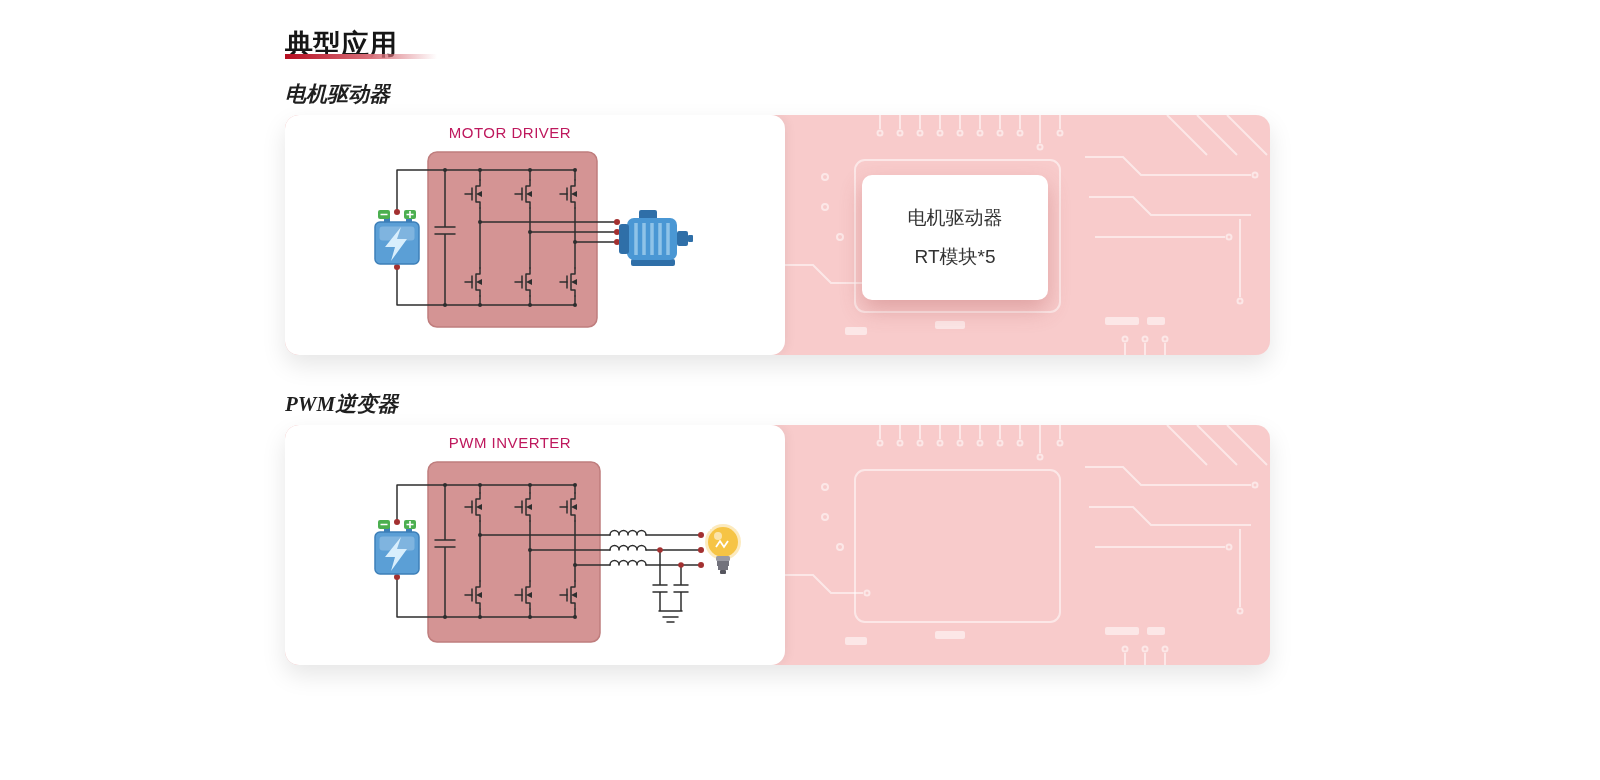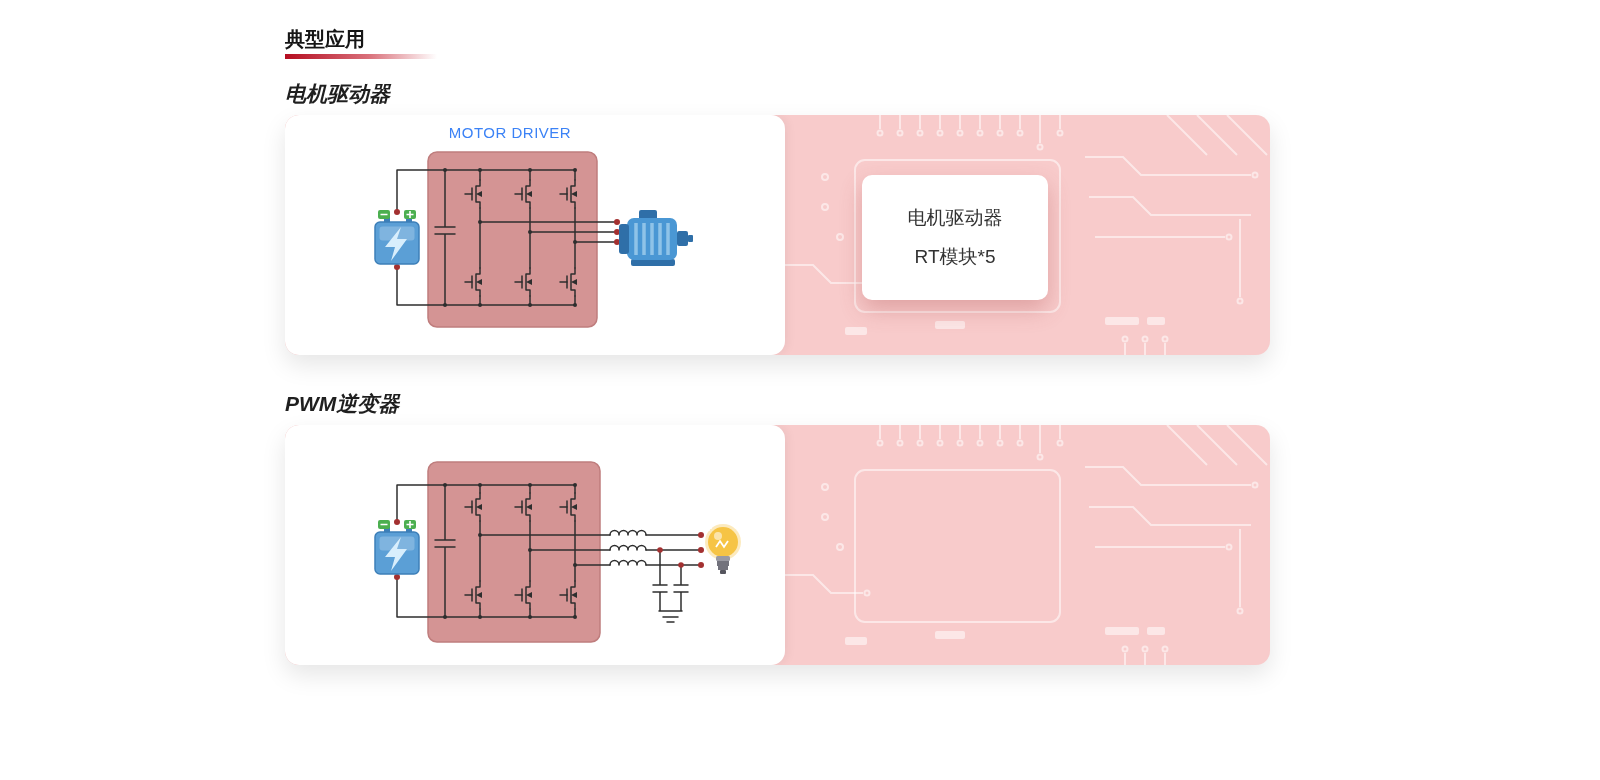--- a/index.html
+++ b/index.html
@@ -14,41 +14,41 @@
     --battery_dark:#3d7fb8;
     --green:#4caf50;
     --motor_blue:#4a97d4;
     --motor_dark:#2f6fa8;
     --bulb_yellow:#f6c445;
   }
   *{box-sizing:border-box;}
   body{margin:0;background:#ffffff;font-family:"Liberation Sans",sans-serif;}
   .page{position:relative;width:1600px;height:780px;background:#ffffff;overflow:hidden;}
 
-  .page-title{position:absolute;left:285px;top:26px;margin:0;font-size:20px;font-weight:bold;color:#161616;}
+  .page-title{position:absolute;left:285px;top:26px;margin:0;font-size:28px;font-weight:bold;color:#161616;}
   .title-underline{position:absolute;left:285px;top:54px;width:152px;height:5px;
     background:linear-gradient(90deg,var(--accent) 0%, #d9707a 55%, rgba(248,203,203,0) 100%);}
 
   .section-heading{position:absolute;left:285px;margin:0;font-size:21px;font-weight:bold;font-style:italic;color:#1f1f1f;}
   #heading-1{top:80px;}
-  #heading-2{top:390px;}
+  #heading-2{top:390px;font-family:Liberation Serif, serif;}
 
   .app-card{position:absolute;left:285px;width:985px;height:240px;border-radius:14px;
     background:var(--panel_pink);box-shadow:0 10px 24px rgba(0,0,0,0.10);overflow:hidden;}
   #card-1{top:115px;}
   #card-2{top:425px;}
 
   .pattern{position:absolute;left:500px;top:0;width:485px;height:240px;}
   .pat{stroke:var(--pattern_line);stroke-width:2;fill:none;}
   .pat-fill{fill:var(--pattern_line);stroke:none;}
 
   .diagram-panel{position:absolute;left:0;top:0;width:500px;height:240px;background:#ffffff;
     border-radius:14px;box-shadow:3px 0 10px rgba(0,0,0,0.05);}
   .diagram-title{position:absolute;top:9px;left:0;width:450px;text-align:center;
-    font-size:15px;letter-spacing:0.5px;color:#3b82f6;}
+    font-size:15px;letter-spacing:0.5px;color:#be185d;}
   .circuit{position:absolute;left:0;top:0;width:500px;height:240px;}
 
   .info-card{position:absolute;left:577px;width:186px;height:125px;background:#ffffff;border-radius:10px;
     box-shadow:0 10px 22px rgba(170,70,70,0.30);display:flex;flex-direction:column;align-items:center;
     justify-content:center;gap:13px;font-size:19px;color:#333333;}
   #info-1{top:60px;}
   #info-2{top:62px;}
 
   .wire{stroke:var(--wire);stroke-width:1.5;fill:none;stroke-linecap:round;stroke-linejoin:round;}
   .blk{fill:var(--block_pink);stroke:var(--block_stroke);stroke-width:1.5;}
@@ -191,20 +191,21 @@
 
   <h3 class="section-heading" id="heading-2">PWM逆变器</h3>
 
   <div class="app-card" id="card-2">
 
     <svg class="pattern" viewBox="0 0 485 240" aria-hidden="true">
       <use href="#pcb"></use>
     </svg>
 
     <div class="diagram-panel">
+      <div class="diagram-title">PWM INVERTER</div>
 
       <svg class="circuit" viewBox="0 0 500 240">
         <rect class="blk" x="143" y="37" width="172" height="180" rx="9"></rect>
 
         <path class="wire" d="M112 97 V60 H290 M112 152 V192 H290
              M160 60 V115 M150 115 H170 M150 122 H170 M160 122 V192
              M195 60 V68 M195 96 V156 M195 184 V192
              M245 60 V68 M245 96 V156 M245 184 V192
              M290 60 V68 M290 96 V156 M290 184 V192
              M195 110 H325 M245 125 H325 M290 140 H325

